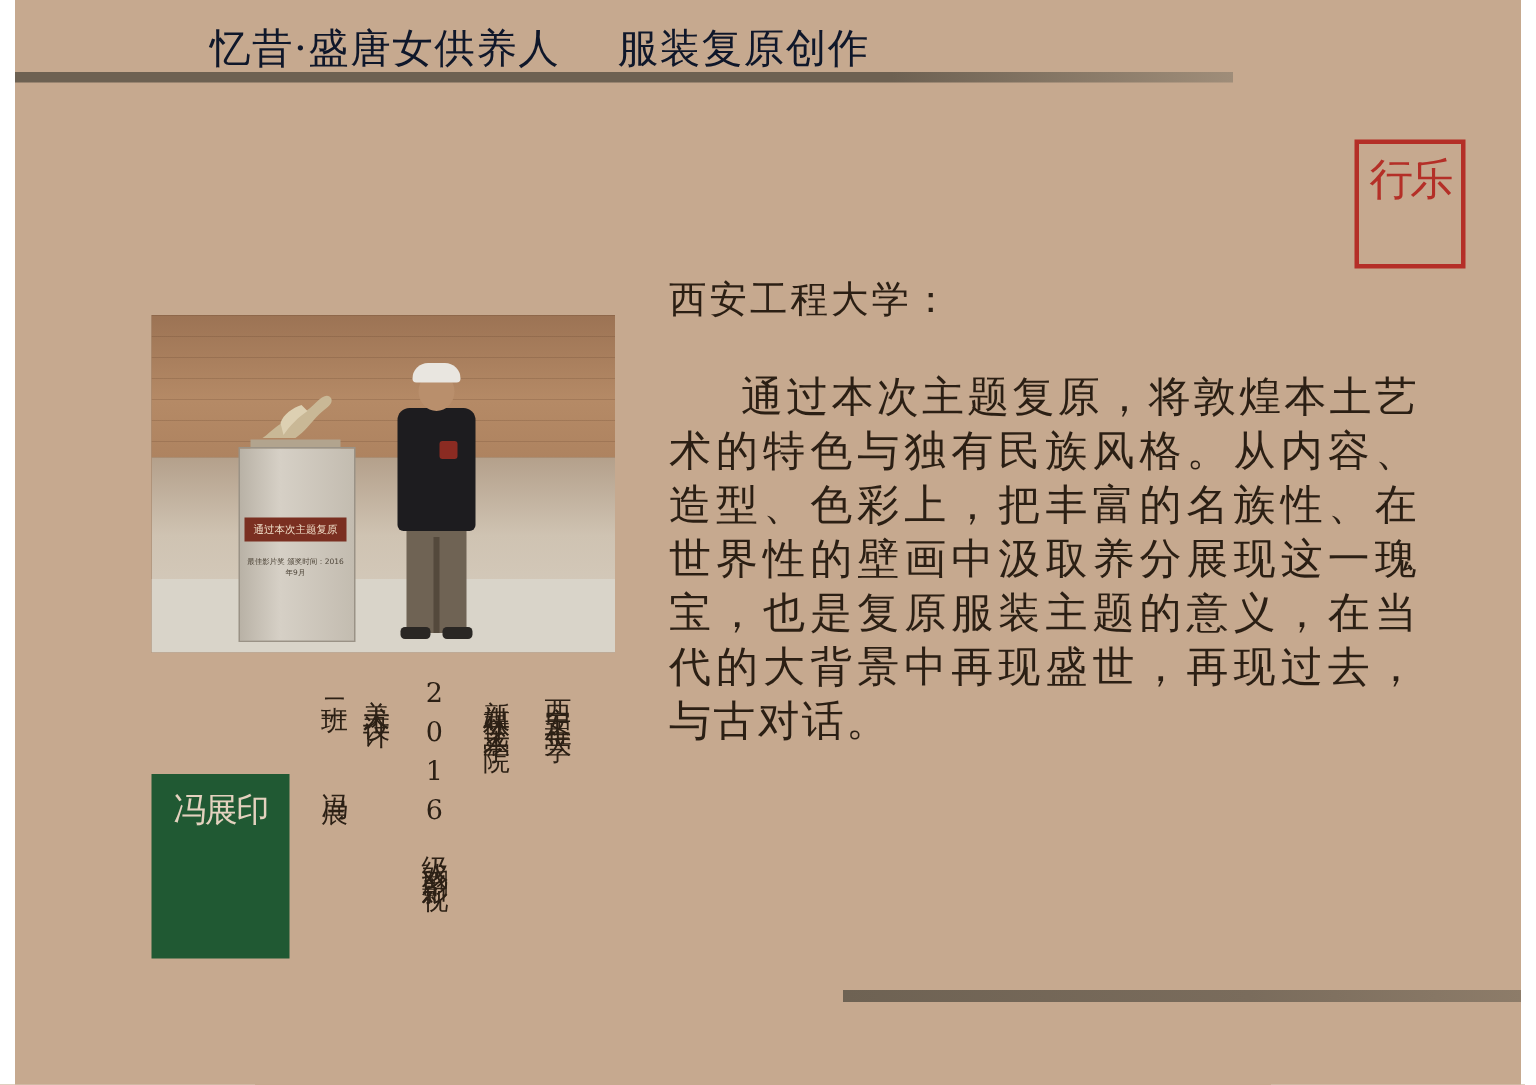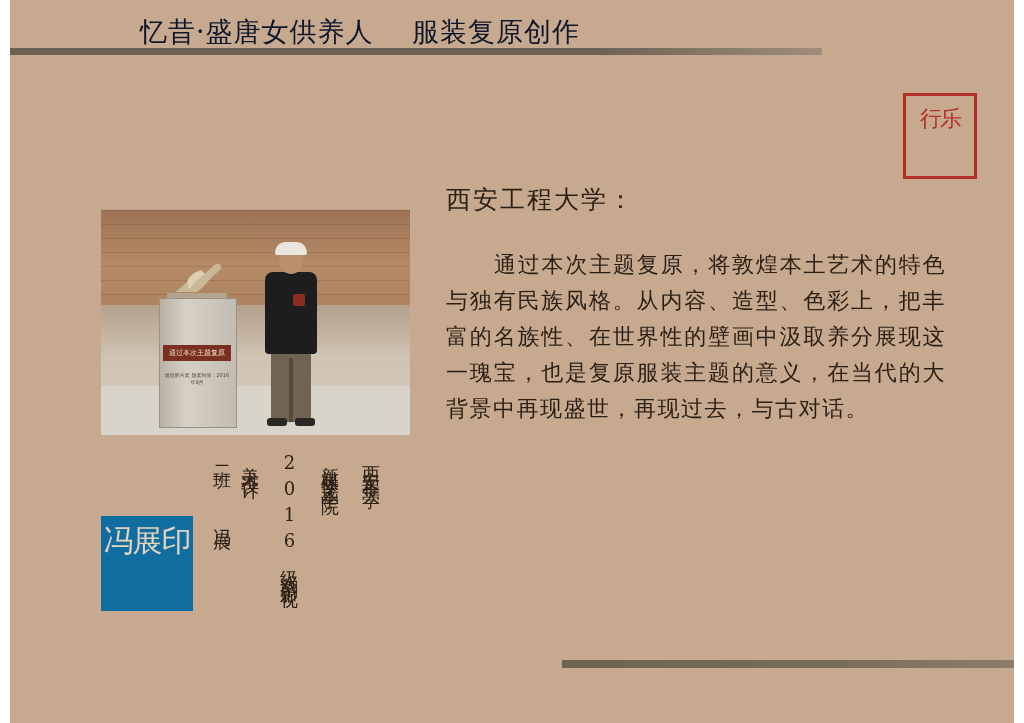--- a/index.html
+++ b/index.html
@@ -73,35 +73,35 @@
     color: #b3251f;
     font-family: "DejaVu Serif", serif;
   }
   .seal-top {
     left: 893px;
     top: 93px;
     width: 74px;
     height: 86px;
     border: 3px solid #b3251f;
     box-sizing: border-box;
-    font-size: 22px;
+    font-size: 29px;
     line-height: 38px;
     text-align: center;
     letter-spacing: -2px;
     padding-top: 4px;
     opacity: 0.92;
   }
   .seal-bottom {
     left: 91px;
     top: 516px;
     width: 92px;
-    height: 95px;
-    background: #0369a1;
+    height: 123px;
+    background: #14532d;
     color: #e7d6c3;
-    font-size: 30px;
+    font-size: 22px;
     line-height: 44px;
     letter-spacing: -1px;
     text-align: center;
     padding-top: 3px;
     box-sizing: border-box;
     opacity: 0.93;
   }
   
   .photo {
     position: absolute;
@@ -218,21 +218,21 @@
     font-size: 25px;
     color: #2b1f14;
     font-family: "DejaVu Serif", serif;
     letter-spacing: 2px;
   }
   .section-body {
     position: absolute;
     left: 436px;
     top: 247px;
     width: 500px;
-    font-size: 22px;
+    font-size: 28px;
     line-height: 36px;
     color: #2b1f14;
     font-family: Liberation Sans, sans-serif;
     letter-spacing: 1.5px;
     text-indent: 48px;
     text-align: justify;
   }
 </style>
 </head>
 <body>

